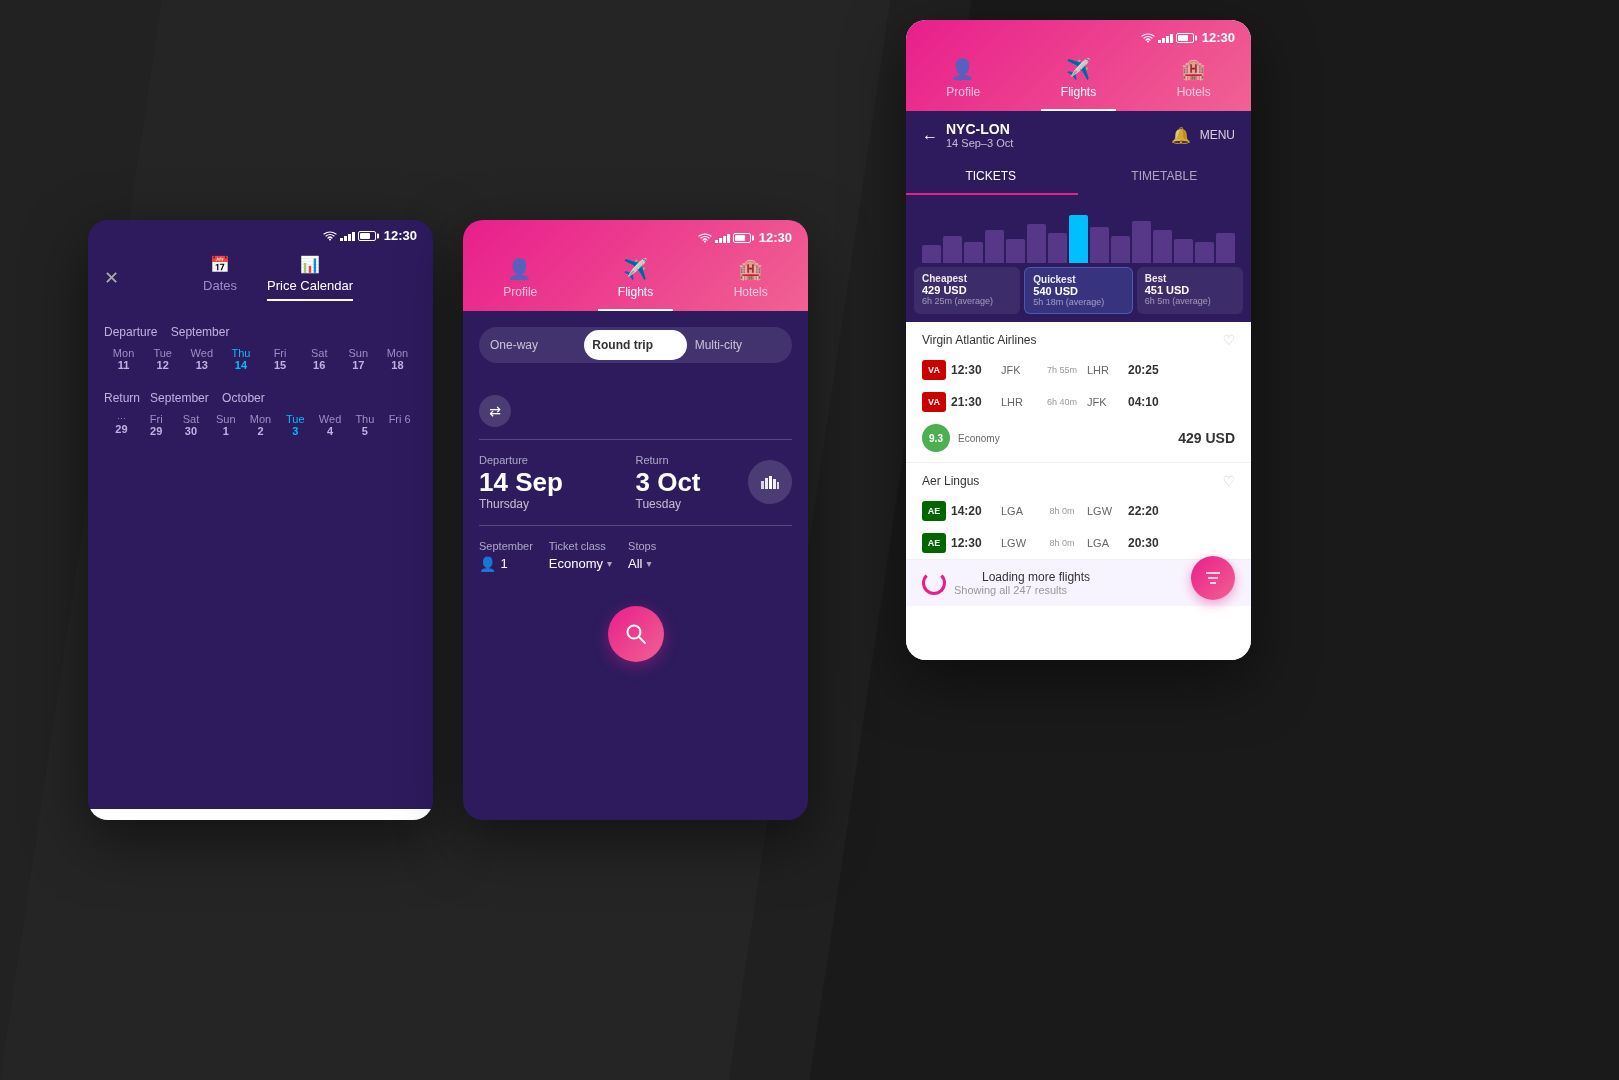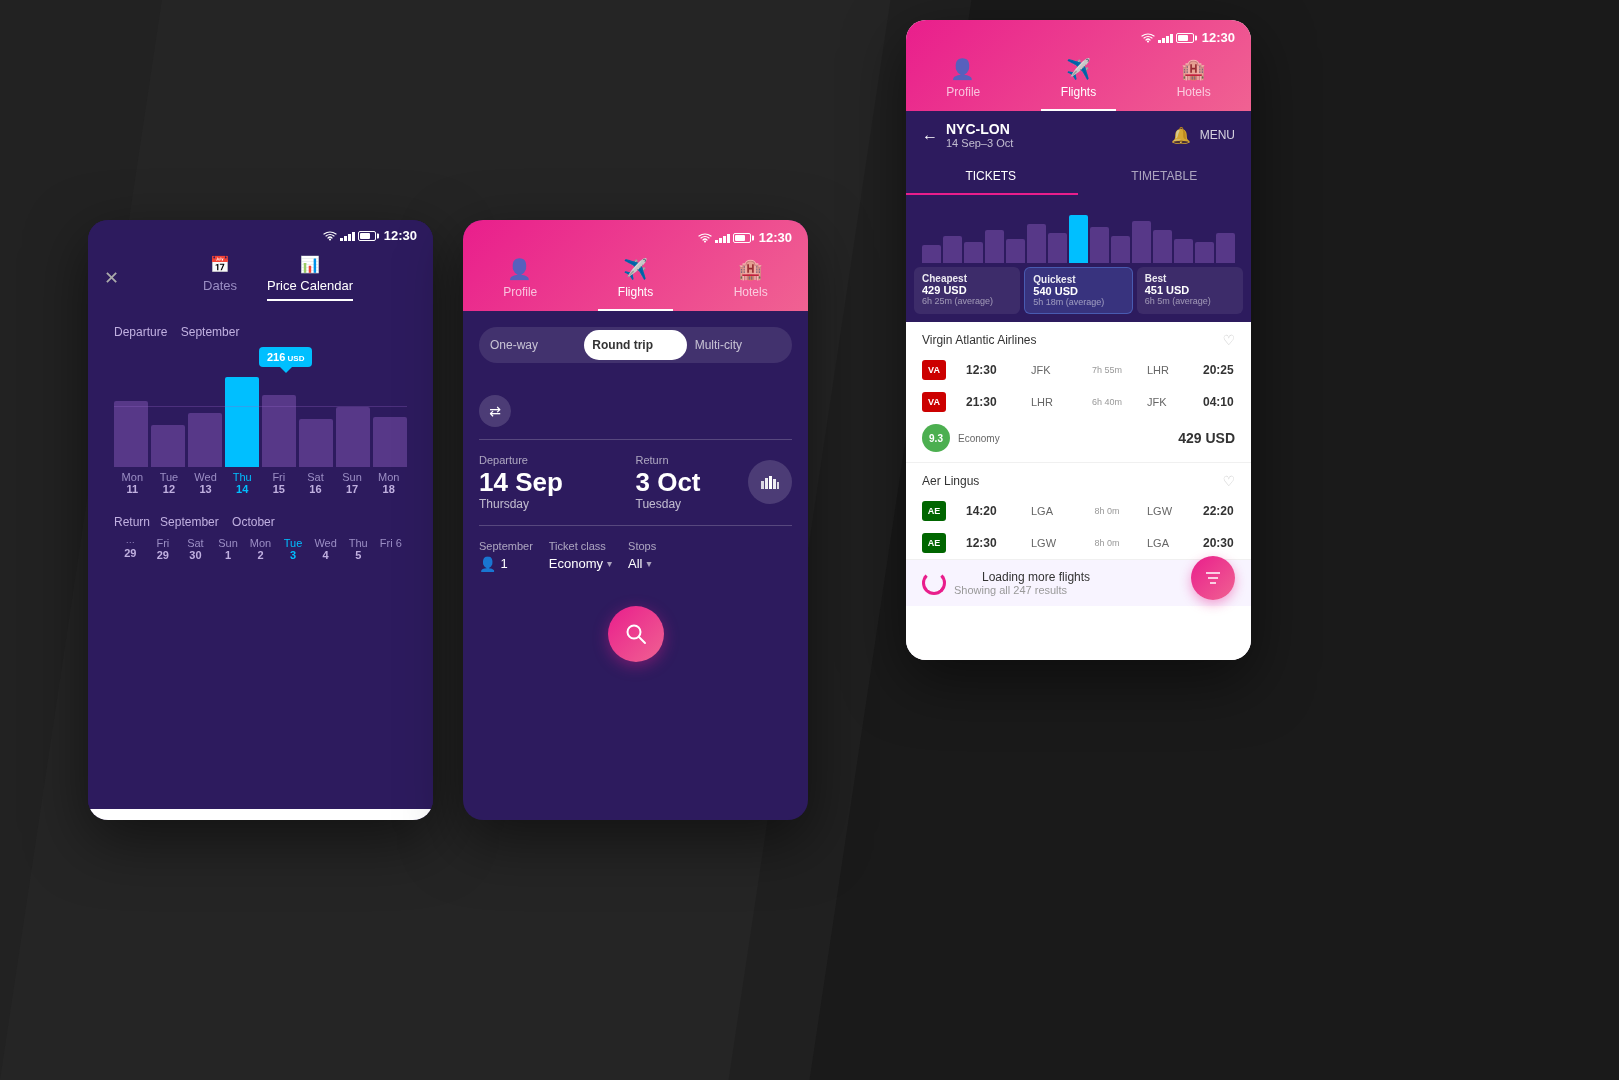--- a/index.html
+++ b/index.html
@@ -572,21 +572,21 @@
     .heart-icon {
       color: #ccc;
       font-size: 14px;
       cursor: pointer;
     }
 
     .flight-row {
       padding: 6px 16px;
       display: flex;
       align-items: center;
-      gap: 20px;
+      gap: 5px;
     }
     .airline-logo {
       width: 24px;
       height: 20px;
       border-radius: 3px;
       display: flex;
       align-items: center;
       justify-content: center;
       font-size: 12px;
     }
@@ -729,21 +729,21 @@
     }
     .battery-fill {
       background: white;
       height: 100%;
       width: 75%;
       border-radius: 1px;
     }
 
     
     .p1-body {
-      padding: 0 26px;
+      padding: 0 16px;
       background: #2d1b5e;
       min-height: 480px;
     }
   </style>
 </head>
 <body>
 
 <div class="bg-shape1"></div>
 <div class="bg-shape2"></div>
 
@@ -791,38 +791,20 @@
     </div>
 
     <div class="p1-body">
 
       <div class="section-label">
         <span>Departure</span>
         &nbsp;&nbsp;
         <span>September</span>
       </div>
 
-      <div class="chart-container" style="position:relative;">
-
-        <div class="horizontal-line" style="bottom: 50%;"></div>
-
-        <div class="price-tooltip" style="top: 0px; left: 145px;">
-          216<span style="font-size:8px;"> USD</span>
-        </div>
-        <div class="chart-bars">
-          <div class="chart-bar" style="height:55%;"></div>
-          <div class="chart-bar" style="height:35%;"></div>
-          <div class="chart-bar" style="height:45%;"></div>
-          <div class="chart-bar active" style="height:75%;"></div>
-          <div class="chart-bar" style="height:60%;"></div>
-          <div class="chart-bar" style="height:40%;"></div>
-          <div class="chart-bar" style="height:50%;"></div>
-          <div class="chart-bar" style="height:42%;"></div>
-        </div>
-      </div>
 
       <div class="days-row">
         <div class="day-cell">
             <div class="day-name">Mon</div>
             <div class="day-num">11</div>
           </div>
         <div class="day-cell">
             <div class="day-name">Tue</div>
             <div class="day-num">12</div>
           </div>

